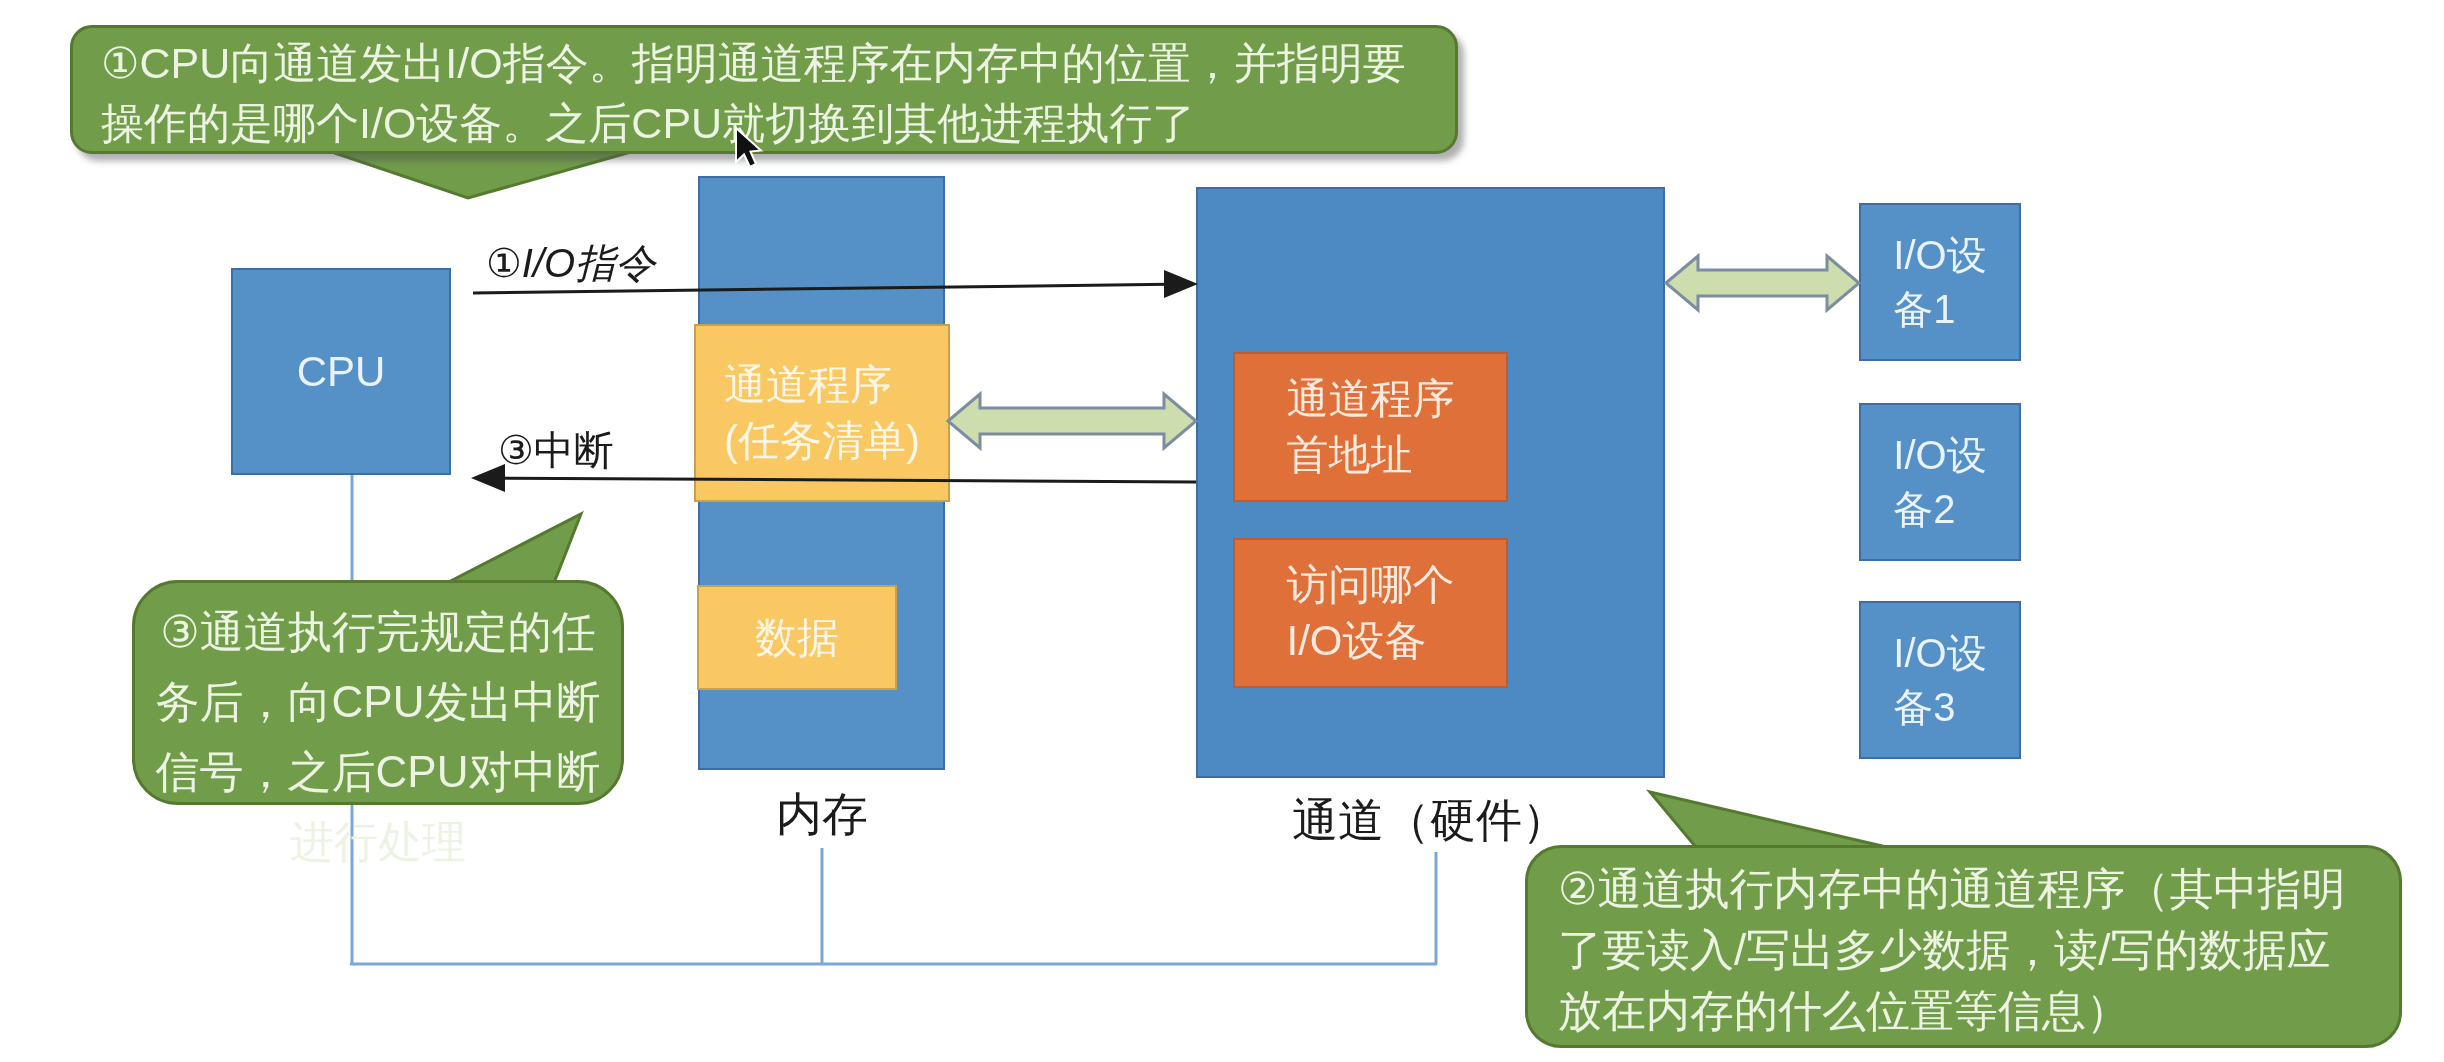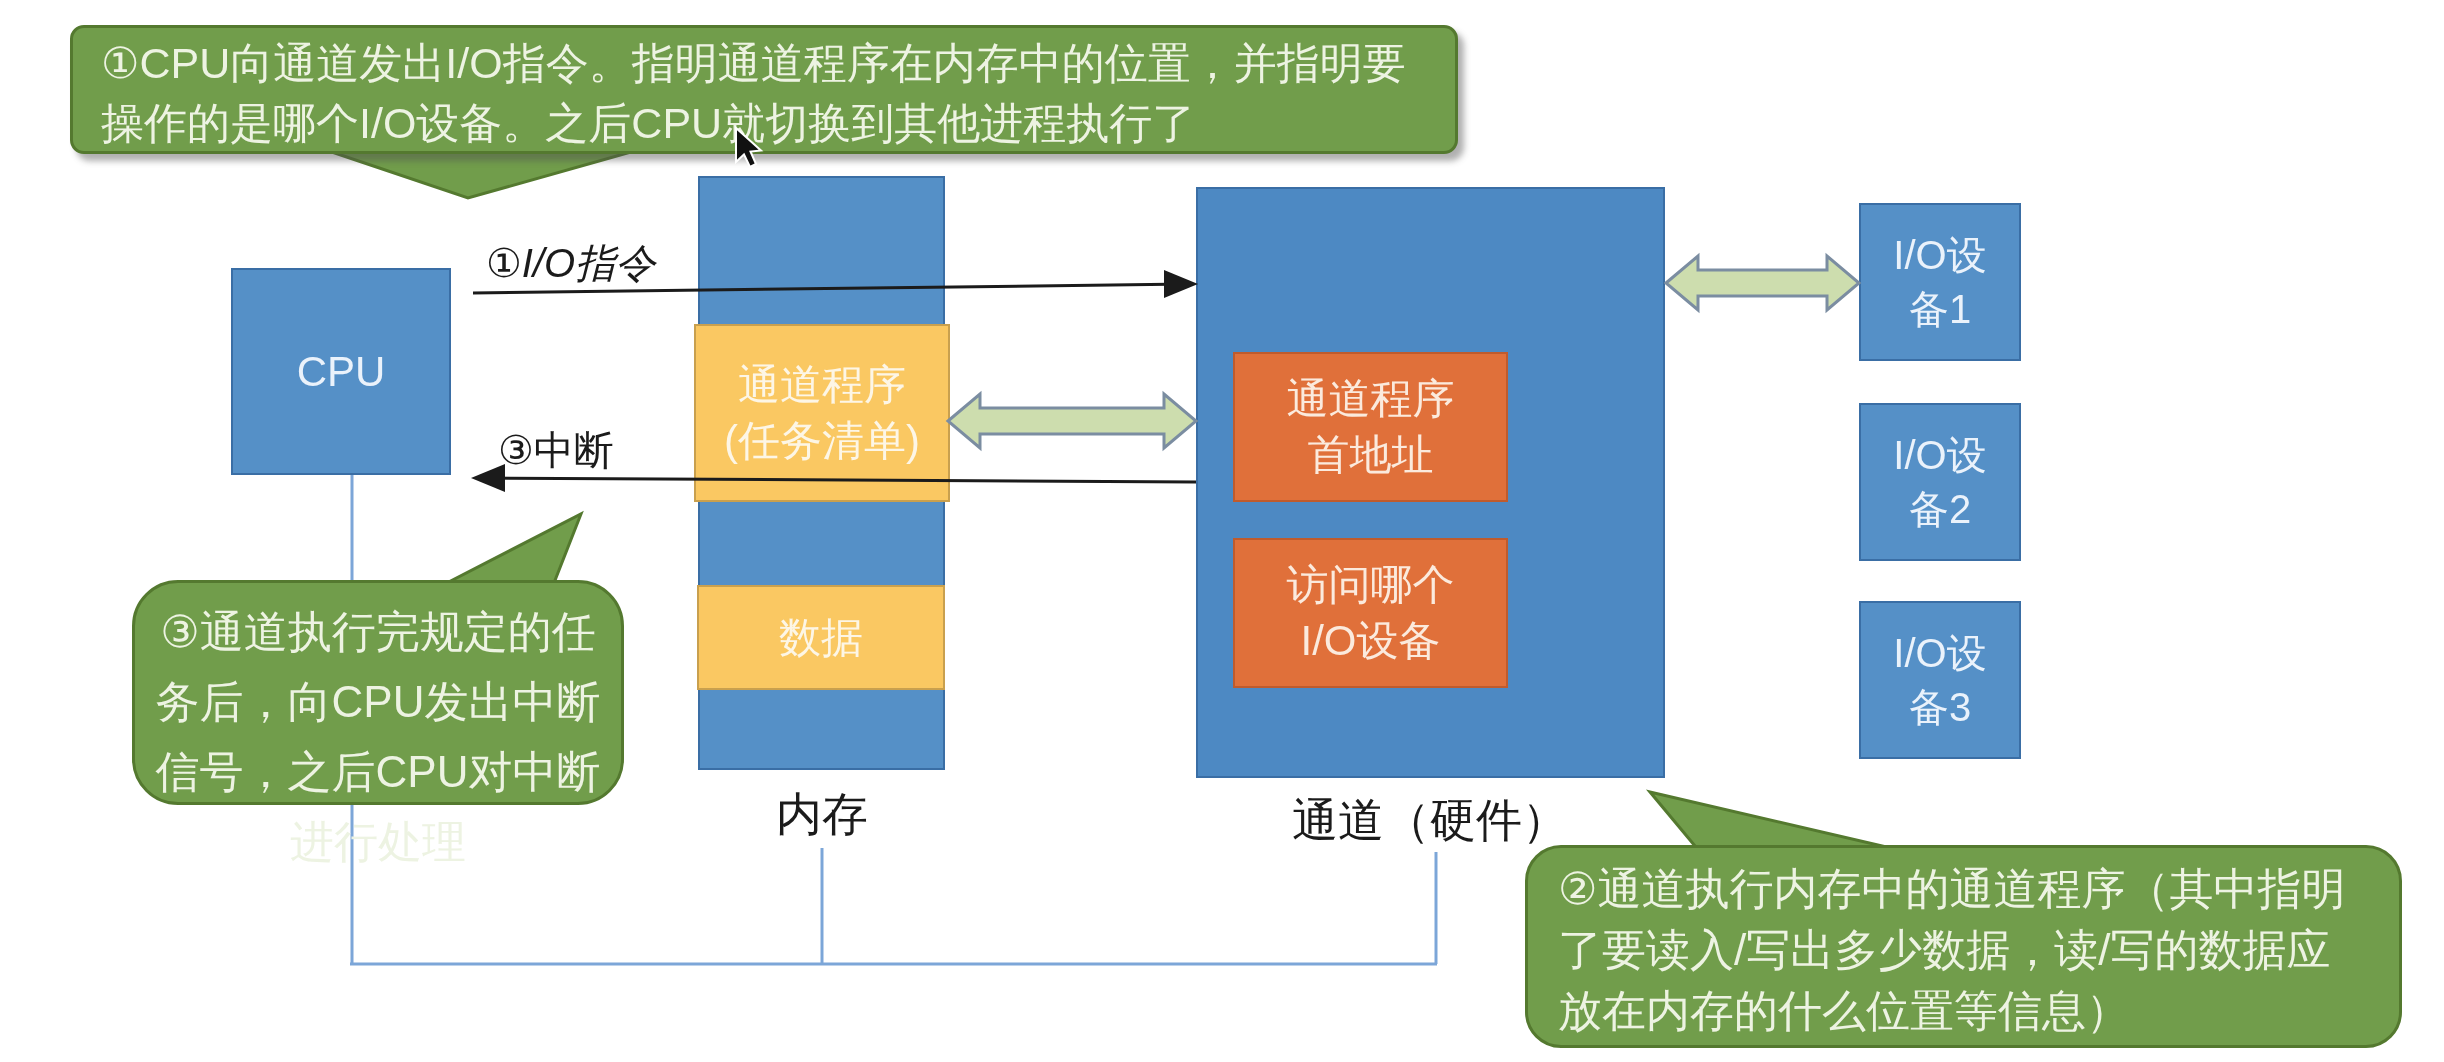--- a/index.html
+++ b/index.html
@@ -13,21 +13,21 @@
   html,body{margin:0;padding:0;background:#fff;}
   #stage{position:relative;width:2444px;height:1062px;background:#ffffff;overflow:hidden;
          font-family:"Liberation Sans","DejaVu Sans",sans-serif;color:var(--ink);}
   .abs{position:absolute;box-sizing:border-box;}
   .bluebox{background:var(--box-blue);border:2px solid var(--box-blue-border);
            display:flex;align-items:center;justify-content:center;color:#eaf2fb;}
   .yellowbox{background:var(--yellow);border:2px solid var(--yellow-border);
            display:flex;align-items:center;justify-content:center;color:#fdf6e6;}
   .orangebox{background:var(--orange);border:2px solid var(--orange-border);
            display:flex;align-items:center;justify-content:center;color:#fbeadd;}
-  .multiline{white-space:pre-line;text-align:center;}
+  .multiline{white-space:pre-line;text-align:left;}
   .diagram-label{color:var(--ink);text-align:center;}
   .bubble{background:var(--bubble-green);border:3px solid var(--bubble-border);
           color:var(--bubble-text);z-index:30;}
   svg.overlay{position:absolute;left:0;top:0;z-index:20;pointer-events:none;}
   .boxlayer{z-index:10;}
   .cursorlayer{z-index:40;}
 </style>
 </head>
 <body>
 
@@ -37,21 +37,21 @@
     <span>CPU</span>
   </div>
 
   <div class="abs bluebox boxlayer" style="left:698px;top:176px;width:247px;height:594px;"></div>
 
   <div class="abs yellowbox boxlayer multiline" style="left:694px;top:324px;width:256px;height:178px;font-size:42px;line-height:56px;">
     <span class="multiline">通道程序
 (任务清单)</span>
   </div>
 
-  <div class="abs yellowbox boxlayer" style="left:697px;top:585px;width:248px;height:105px;font-size:42px;">
+  <div class="abs yellowbox boxlayer" style="left:697px;top:585px;width:200px;height:105px;font-size:42px;">
     <span>数据</span>
   </div>
 
   <div class="abs bluebox boxlayer" style="left:1196px;top:187px;width:469px;height:591px;background:var(--channel-blue);"></div>
 
   <div class="abs orangebox boxlayer" style="left:1233px;top:352px;width:275px;height:150px;font-size:42px;line-height:56px;">
     <span class="multiline">通道程序
 首地址</span>
   </div>
 
@@ -112,21 +112,21 @@
 
     <polygon points="1666,283 1698,256 1698,270 1827,270 1827,256 1859,283 1827,310 1827,296 1698,296 1698,310" fill="var(--arrow-green)" stroke="var(--arrow-green-border)" stroke-width="3"></polygon>
 
     <g fill="var(--bubble-green)" stroke="var(--bubble-border)" stroke-width="3">
       <polygon points="320,148 645,148 468,198"></polygon>
       <polygon points="437,588 552,588 581,514"></polygon>
       <polygon points="1650,792 1700,852 1908,852"></polygon>
     </g>
   </svg>
 
-  <div class="abs bubble" style="left:70px;top:25px;width:1388px;height:129px;border-radius:14px;
+  <div class="abs bubble" style="left:70px;top:25px;width:1388px;height:129px;border-radius:22px;
               padding:5px 28px;font-size:43px;line-height:60px;
               box-shadow:6px 7px 6px rgba(80,80,80,.45);">
     <span>①CPU向通道发出I/O指令。指明通道程序在内存中的位置，并指明要操作的是哪个I/O设备。之后CPU就切换到其他进程执行了</span>
   </div>
 
   <div class="abs bubble" style="left:132px;top:580px;width:492px;height:225px;border-radius:46px;
               padding:14px 20px;font-size:44px;line-height:70px;text-align:center;">
     <span>③通道执行完规定的任务后，向CPU发出中断信号，之后CPU对中断进行处理</span>
   </div>
 

